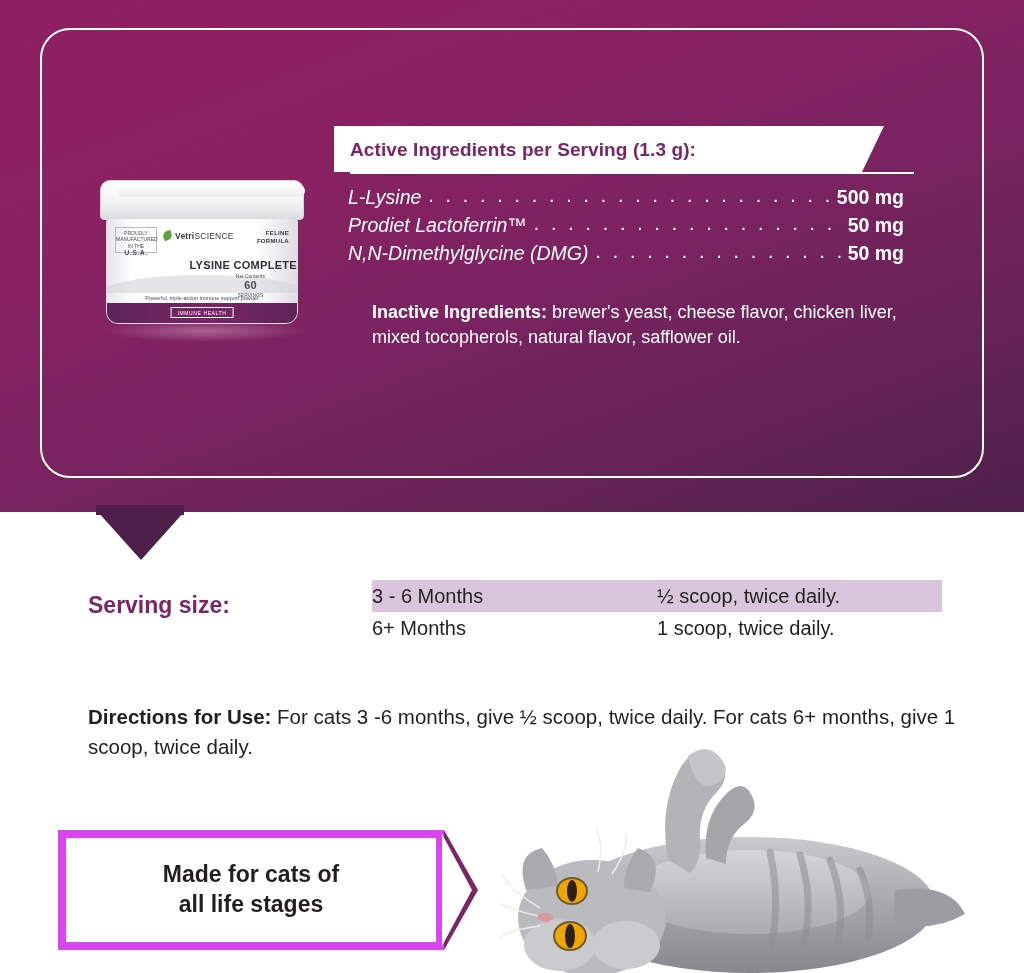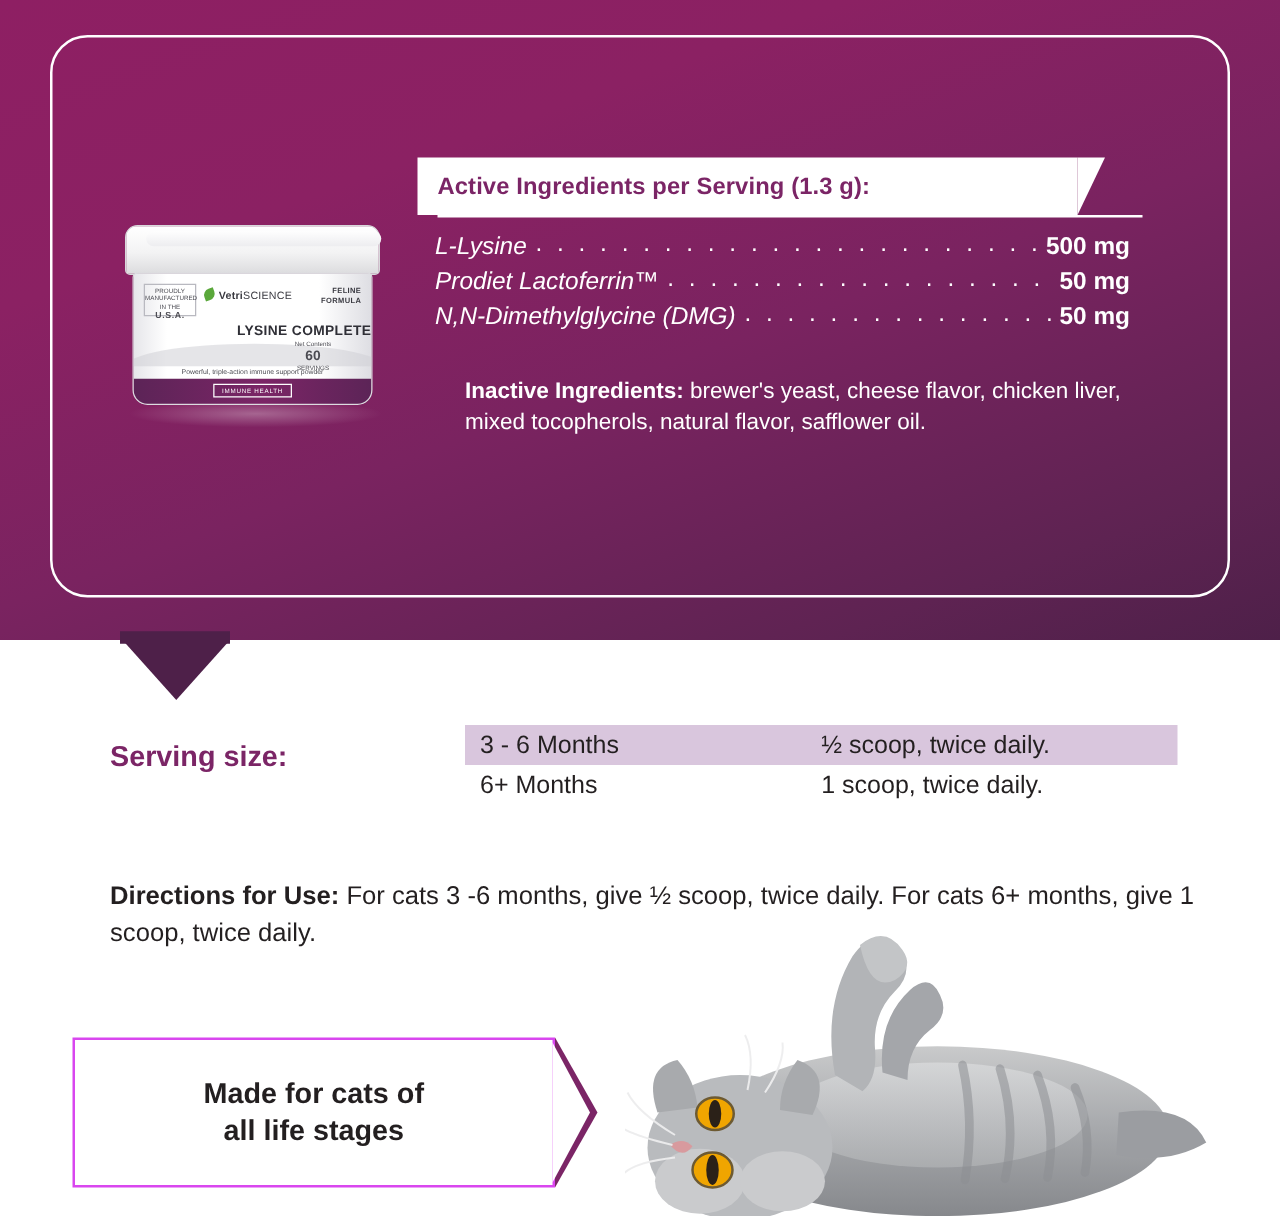--- a/index.html
+++ b/index.html
@@ -215,40 +215,40 @@
     width: 570px;
   }
   .srow {
     display: flex;
     align-items: center;
     height: 32px;
     font-size: 20px;
     color: #231f20;
   }
   .srow.shaded { background: #d9c6dd; }
-  .srow .age { flex: 0 0 285px; padding-left: 12px; }
+  .srow .age { flex: 0 0 285px; }
   .srow .dose { flex: 1 1 auto; }
 
   
   .directions {
     position: absolute;
     left: 88px; top: 702px;
     width: 870px;
     font-size: 20.5px;
     line-height: 1.45;
     color: #231f20;
   }
   .directions b { font-weight: bold; }
 
   
   .callout {
     position: absolute;
     left: 58px; top: 830px;
     width: 386px; height: 120px;
-    border: 2px solid #d946ef;
+    border: 8px solid #d946ef;
     background: #ffffff;
     display: flex; align-items: center; justify-content: center;
     text-align: center;
   }
   .callout-text {
     font-size: 23px; font-weight: bold; color: #231f20; line-height: 1.3;
   }
   .callout-arrow {
     position: absolute;
     left: 444px; top: 830px;

